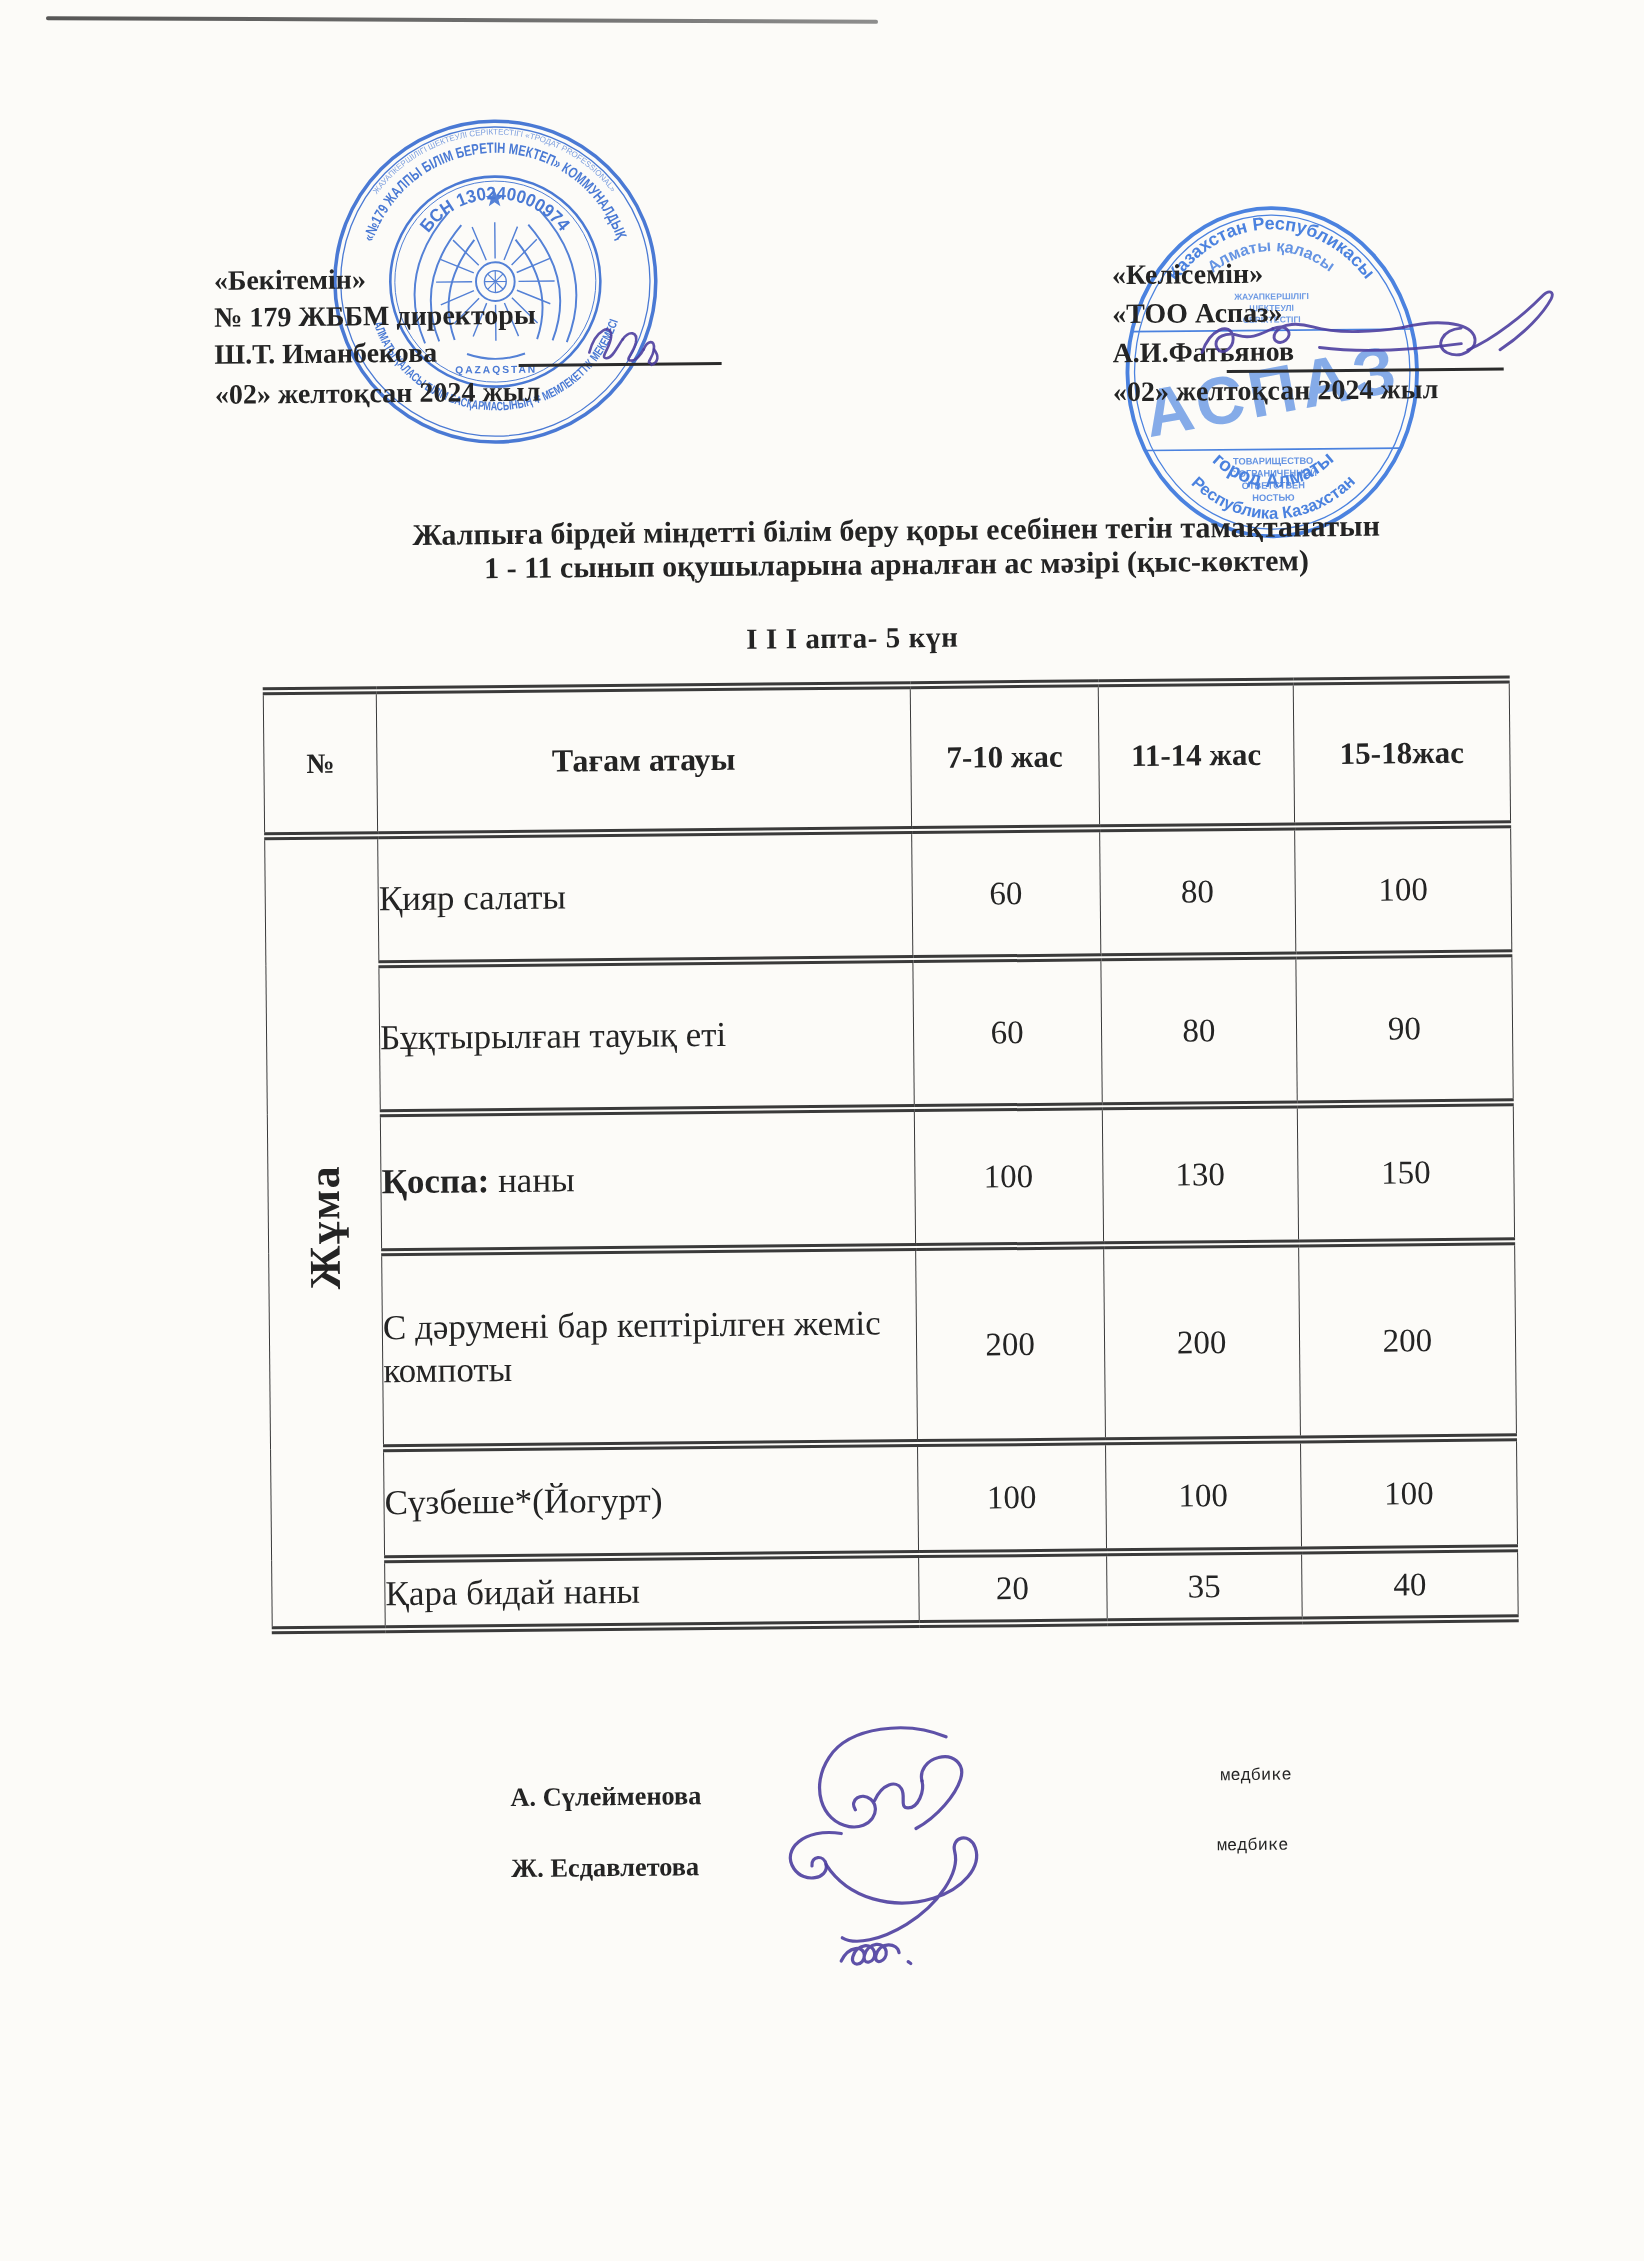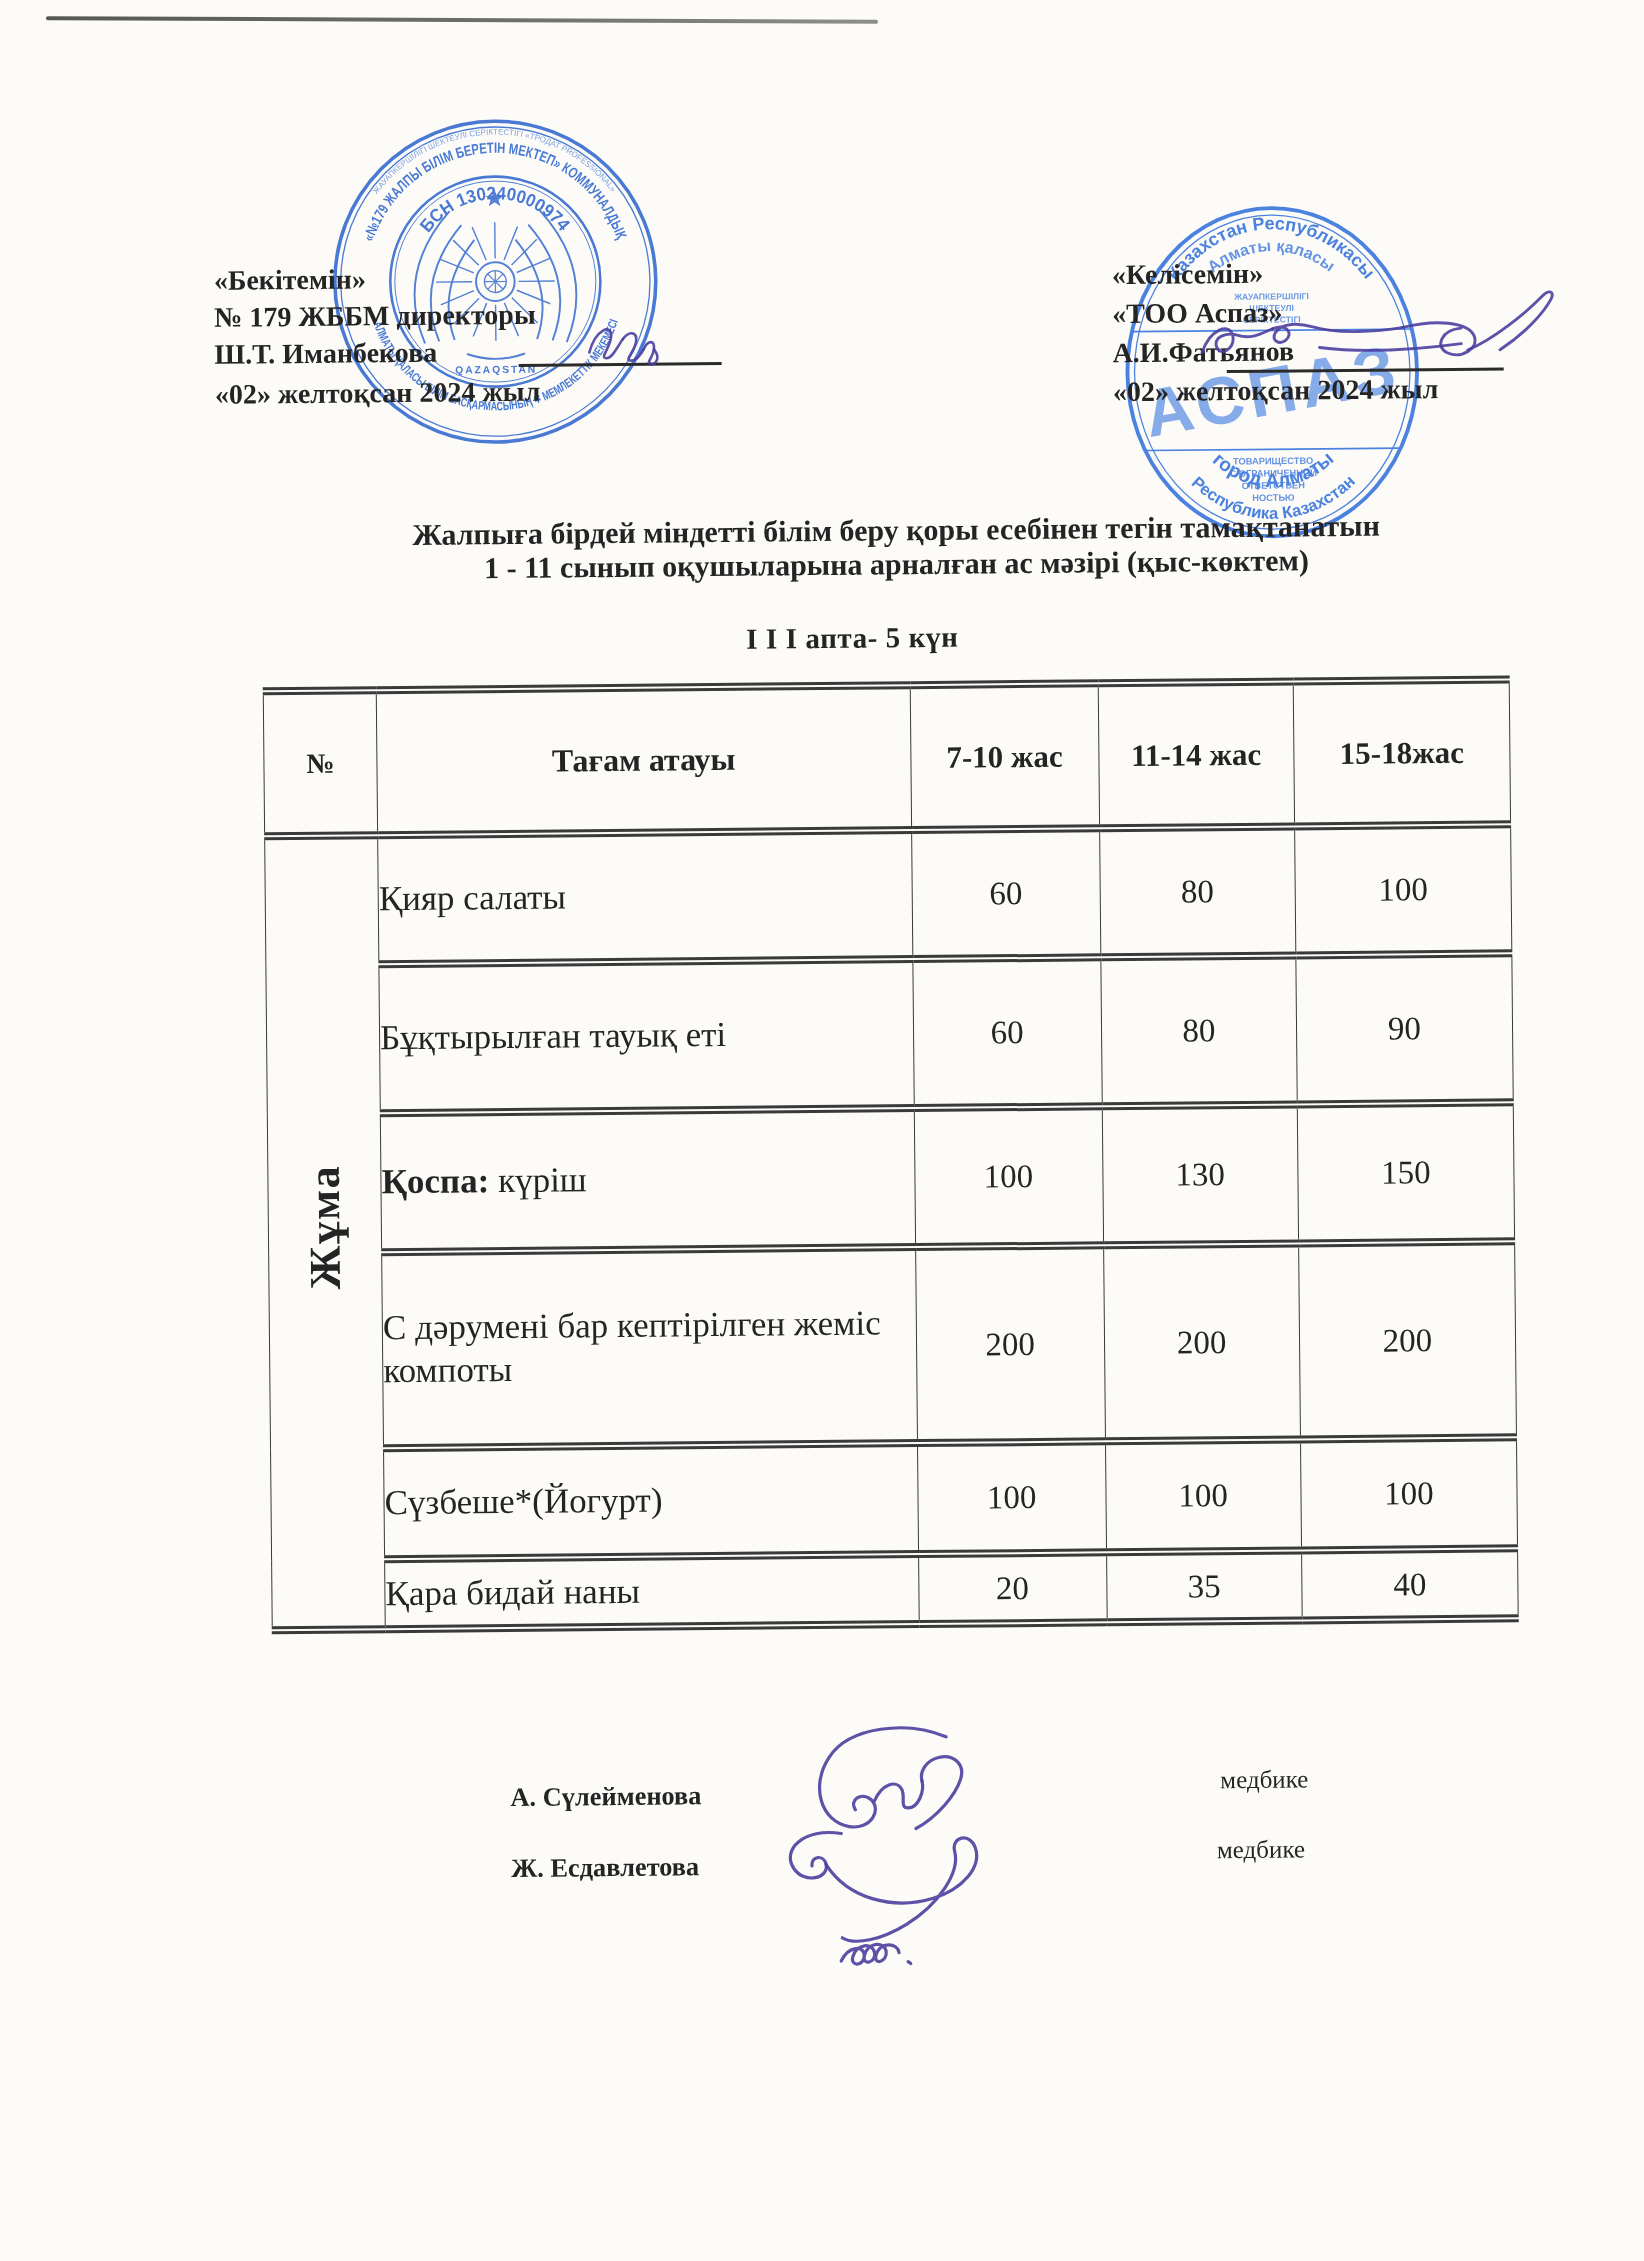--- a/index.html
+++ b/index.html
@@ -45,21 +45,21 @@
   th.hage{font-size:31px;font-weight:bold;text-align:center;}
   td.day-cell{text-align:center;}
   .day-rot{
     transform:rotate(-90deg);
     font-weight:bold;font-size:44px;letter-spacing:1.9px;white-space:nowrap;
   }
   td.dish{font-size:35px;text-align:left;padding-left:24.5px;padding-right:13px;line-height:1.22;}
   td.dish .dish-prefix{font-weight:bold;}
   td.num{font-size:33px;text-align:center;}
   .footer-name{font-weight:bold;font-size:26.4px;white-space:nowrap;}
-  .footer-role{font-size:25px;white-space:nowrap;}
+  .footer-role{font-size:17px;white-space:nowrap;font-family:Liberation Mono, monospace;}
   .stamp{opacity:.92;}
   .sig path{fill:none;stroke:#4c3e9f;stroke-linecap:round;stroke-linejoin:round;opacity:.9;}
   svg text{font-family:"Liberation Sans","DejaVu Sans",sans-serif;}
 </style>
 </head>
 <body>
 
 <div class="page-edge"></div>
 
 <div class="content">
@@ -215,21 +215,21 @@
       <td class="num">80</td>
       <td class="num">100</td>
     </tr>
     <tr style="height:149px">
       <td class="dish"><span class="dish-prefix"></span><span>Бұқтырылған тауық еті</span></td>
       <td class="num">60</td>
       <td class="num">80</td>
       <td class="num">90</td>
     </tr>
     <tr style="height:139px">
-      <td class="dish"><span class="dish-prefix">Қоспа:</span><span> күріш</span></td>
+      <td class="dish"><span class="dish-prefix">Қоспа:</span><span> наны</span></td>
       <td class="num">100</td>
       <td class="num">130</td>
       <td class="num">150</td>
     </tr>
     <tr style="height:196px">
       <td class="dish"><span class="dish-prefix"></span><span>С дәрумені бар кептірілген жеміс компоты</span></td>
       <td class="num">200</td>
       <td class="num">200</td>
       <td class="num">200</td>
     </tr>

